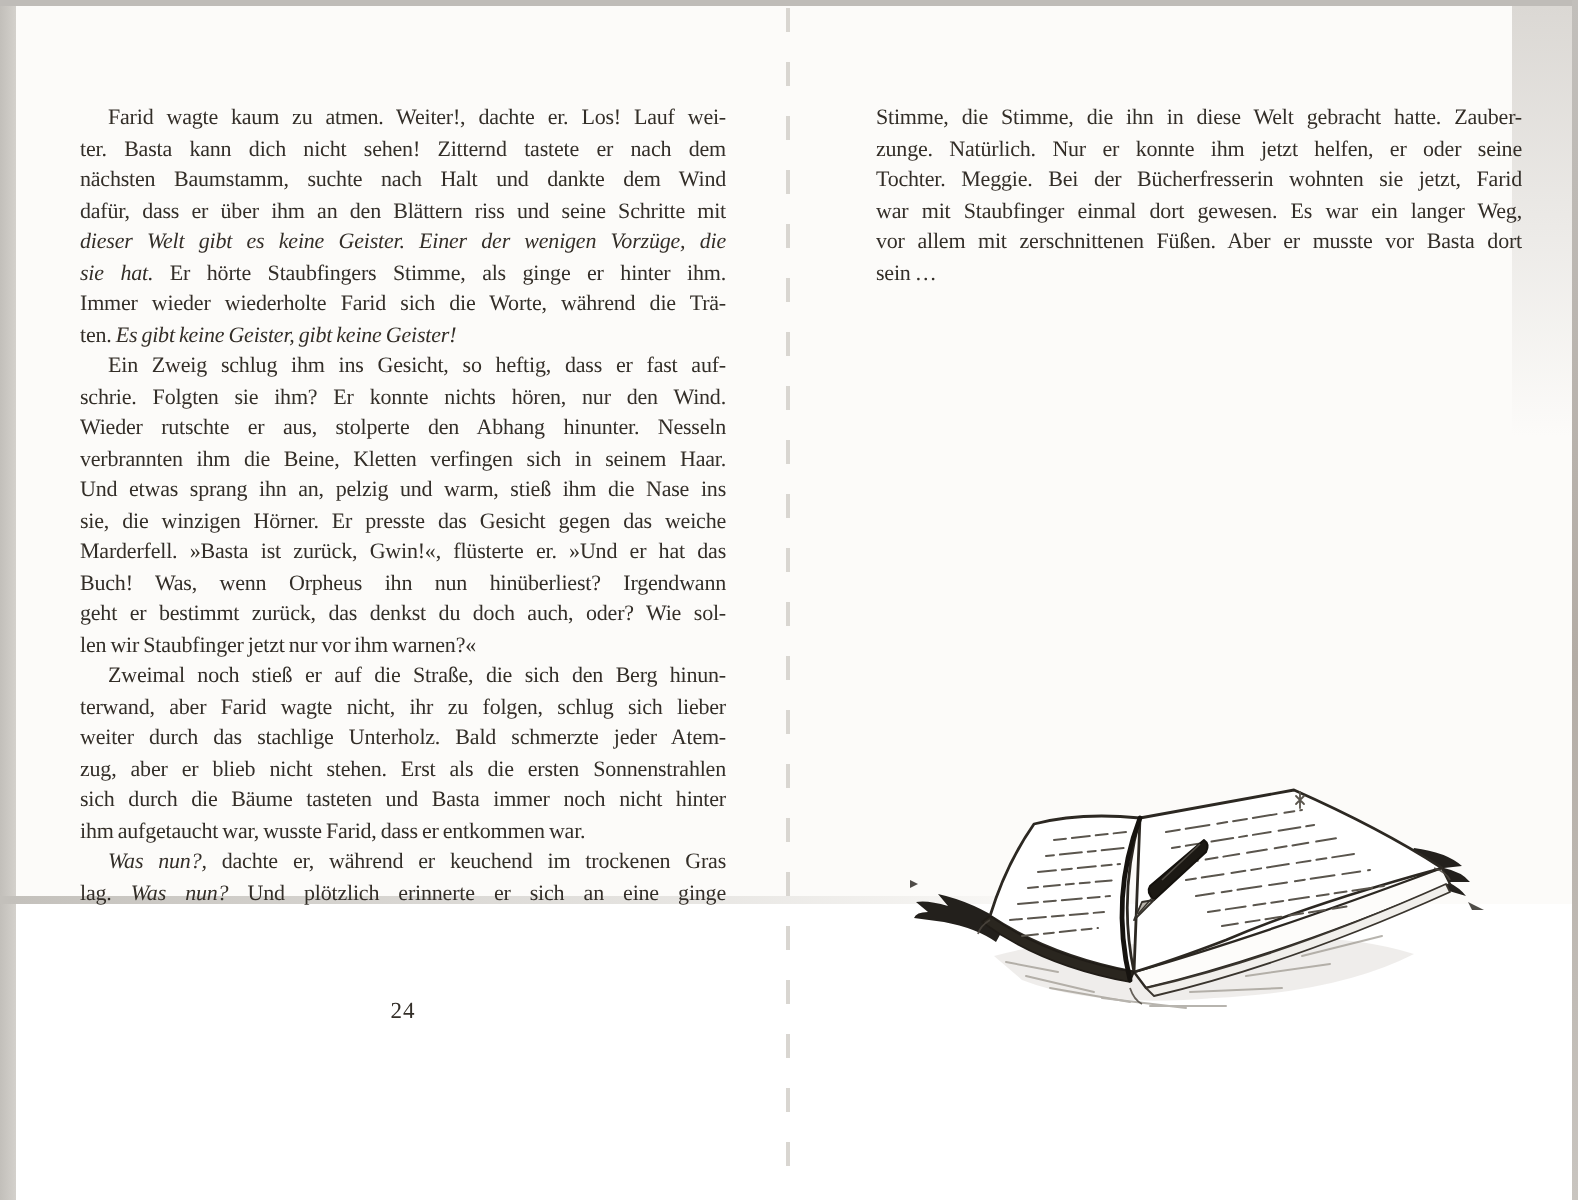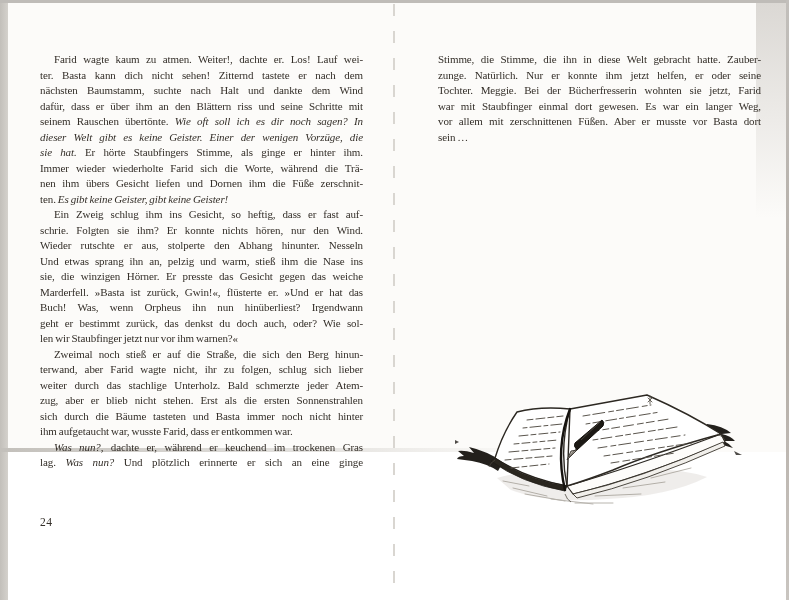--- a/index.html
+++ b/index.html
@@ -42,51 +42,50 @@
   .page.right .textblock{left:43px;}
   .line{
     height:15.5px;line-height:15.5px;
     text-align:justify;text-align-last:justify;
     white-space:normal;overflow:visible;
   }
   .line.end{text-align-last:left;}
   .line.indent{text-indent:14px;}
   .it{font-style:italic;}
   .folio{
-    position:absolute;left:40px;top:516px;width:323px;
-    text-align:left;color:var(--ink);font-size:11.5px;letter-spacing:0.5px;
+    position:absolute;left:40px;top:500px;width:323px;
+    text-align:center;color:var(--ink);font-size:11.5px;letter-spacing:0.5px;
   }
   .illus{position:absolute;left:455px;top:382px;width:292px;height:140px;}
 </style>
 </head>
 <body>
 
 <div class="spread">
 
   <div class="frame-left"></div>
   <div class="frame-top"></div>
   <div class="frame-right-line"></div>
   <div class="frame-right-shade"></div>
   <div class="frame-bottom"></div>
 
   <div class="page left">
     <div class="textblock" id="left-lines">
         <div class="line indent"><span>Farid wagte kaum zu atmen. Weiter!, dachte er. Los! Lauf wei-</span></div>
         <div class="line"><span>ter. Basta kann dich nicht sehen! Zitternd tastete er nach dem</span></div>
         <div class="line"><span>nächsten Baumstamm, suchte nach Halt und dankte dem Wind</span></div>
         <div class="line"><span>dafür, dass er über ihm an den Blättern riss und seine Schritte mit</span></div>
-        <div class="line"><span>seinem Rauschen übertönte. </span><span class="it">Wie oft soll ich es dir noch sagen? In</span></div>
         <div class="line"><span class="it">dieser Welt gibt es keine Geister. Einer der wenigen Vorzüge, die</span></div>
         <div class="line"><span class="it">sie hat.</span><span> Er hörte Staubfingers Stimme, als ginge er hinter ihm.</span></div>
         <div class="line"><span>Immer wieder wiederholte Farid sich die Worte, während die Trä-</span></div>
-        <div class="line"><span>nen ihm übers Gesicht liefen und Dornen ihm die Füße zerschnit-</span></div>
         <div class="line end"><span>ten. </span><span class="it">Es gibt keine Geister, gibt keine Geister!</span></div>
         <div class="line indent"><span>Ein Zweig schlug ihm ins Gesicht, so heftig, dass er fast auf-</span></div>
         <div class="line"><span>schrie. Folgten sie ihm? Er konnte nichts hören, nur den Wind.</span></div>
         <div class="line"><span>Wieder rutschte er aus, stolperte den Abhang hinunter. Nesseln</span></div>
+        <div class="line"><span>verbrannten ihm die Beine, Kletten verfingen sich in seinem Haar.</span></div>
         <div class="line"><span>Und etwas sprang ihn an, pelzig und warm, stieß ihm die Nase ins</span></div>
         <div class="line"><span>sie, die winzigen Hörner. Er presste das Gesicht gegen das weiche</span></div>
         <div class="line"><span>Marderfell. »Basta ist zurück, Gwin!«, flüsterte er. »Und er hat das</span></div>
         <div class="line"><span>Buch! Was, wenn Orpheus ihn nun hinüberliest? Irgendwann</span></div>
         <div class="line"><span>geht er bestimmt zurück, das denkst du doch auch, oder? Wie sol-</span></div>
         <div class="line end"><span>len wir Staubfinger jetzt nur vor ihm warnen?«</span></div>
         <div class="line indent"><span>Zweimal noch stieß er auf die Straße, die sich den Berg hinun-</span></div>
         <div class="line"><span>terwand, aber Farid wagte nicht, ihr zu folgen, schlug sich lieber</span></div>
         <div class="line"><span>weiter durch das stachlige Unterholz. Bald schmerzte jeder Atem-</span></div>
         <div class="line"><span>zug, aber er blieb nicht stehen. Erst als die ersten Sonnenstrahlen</span></div>

